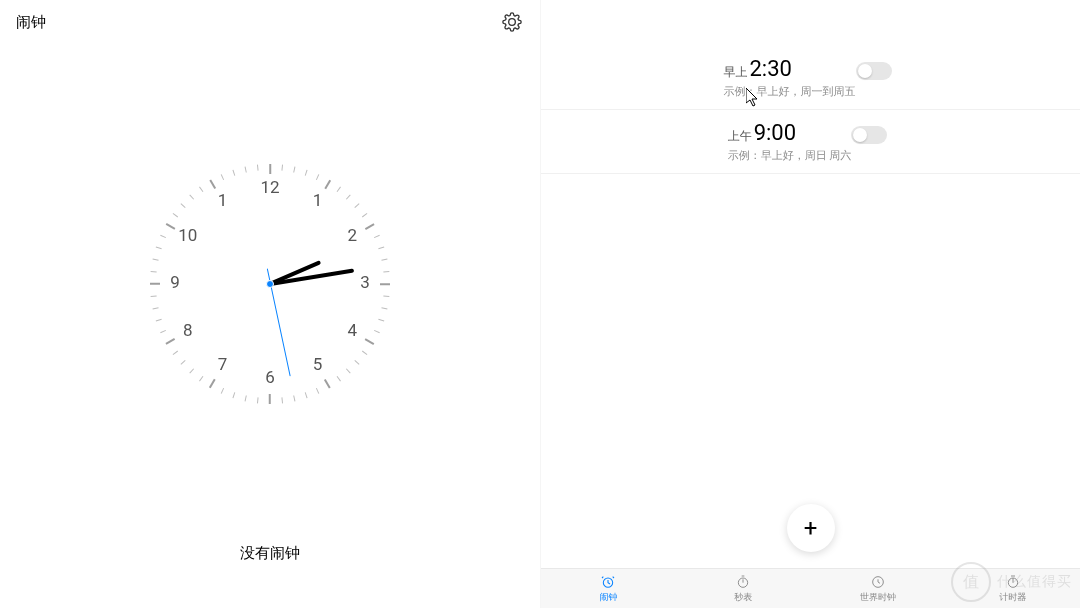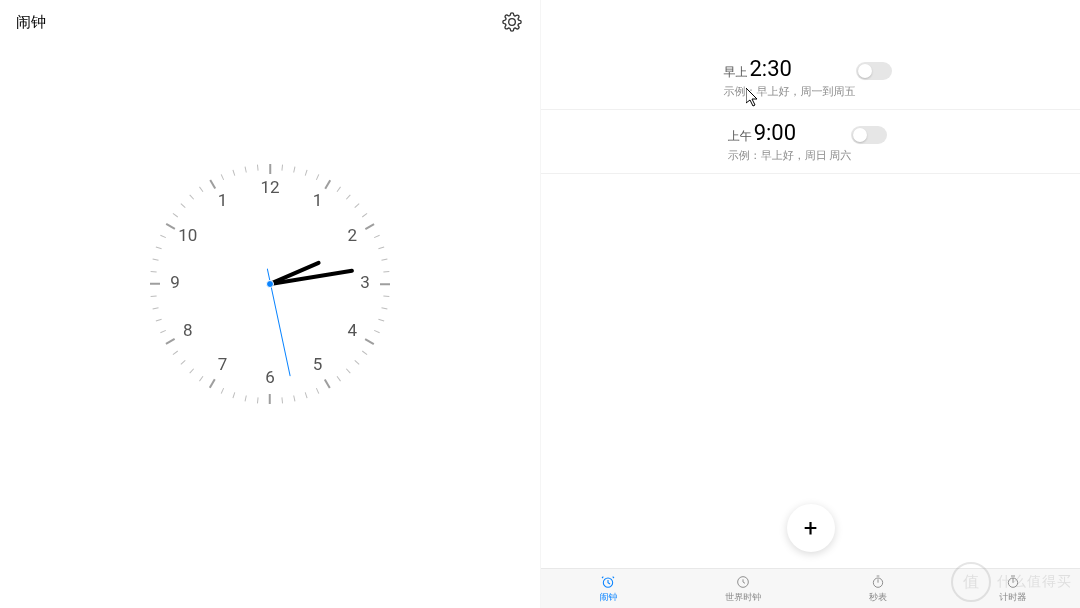--- a/index.html
+++ b/index.html
@@ -331,20 +331,21 @@
             <div class="clock-num" style="left: 37.7276px; top: 72.5px;">10</div>
             <div class="clock-num" style="left: 72.5px; top: 37.7276px;">1</div>
           </div>
         <div class="hand hour" id="hand-hour" style="transform: rotate(66.5deg);"></div>
         <div class="hand minute" id="hand-minute" style="transform: rotate(80.8deg);"></div>
         <div class="hand second" id="hand-second" style="transform: rotate(168deg);"></div>
         <div class="center-cap"></div>
       </div>
     </div>
 
+    <div class="no-alarm">没有闹钟</div>
   </div>
 
   <div class="right-pane">
     <div class="alarm-list" id="alarm-list">
         <div class="alarm-row">
           <div>
             <div class="alarm-time-line">
               <span class="alarm-period">早上</span>
               <span class="alarm-time">2:30</span>
             </div>
@@ -376,31 +377,31 @@
         <div class="tab active">
           <svg viewBox="0 0 24 24">
             <circle cx="12" cy="13" r="7" fill="none" stroke="currentColor" stroke-width="1.6"></circle>
             <path d="M12 9v4l3 2" fill="none" stroke="currentColor" stroke-width="1.6"></path>
             <path d="M5 4l-2 2M19 4l2 2" stroke="currentColor" stroke-width="1.6"></path>
           </svg>
           <span>闹钟</span>
         </div>
         <div class="tab">
           <svg viewBox="0 0 24 24">
+            <circle cx="12" cy="13" r="7" fill="none" stroke="currentColor" stroke-width="1.4"></circle>
+            <path d="M12 13V8M10 3h4" stroke="currentColor" stroke-width="1.4"></path>
+          </svg>
+          <span>秒表</span>
+        </div>
+        <div class="tab">
+          <svg viewBox="0 0 24 24">
             <circle cx="12" cy="12" r="8" fill="none" stroke="currentColor" stroke-width="1.4"></circle>
             <path d="M12 8v4l3 2" stroke="currentColor" stroke-width="1.4" fill="none"></path>
           </svg>
           <span>世界时钟</span>
-        </div>
-        <div class="tab">
-          <svg viewBox="0 0 24 24">
-            <circle cx="12" cy="13" r="7" fill="none" stroke="currentColor" stroke-width="1.4"></circle>
-            <path d="M12 13V8M10 3h4" stroke="currentColor" stroke-width="1.4"></path>
-          </svg>
-          <span>秒表</span>
         </div>
         <div class="tab">
           <svg viewBox="0 0 24 24">
             <circle cx="12" cy="13" r="7" fill="none" stroke="currentColor" stroke-width="1.4"></circle>
             <path d="M12 6v7" stroke="currentColor" stroke-width="1.4"></path>
             <path d="M9 3h6" stroke="currentColor" stroke-width="1.4"></path>
           </svg>
           <span>计时器</span>
         </div>
       </div>

